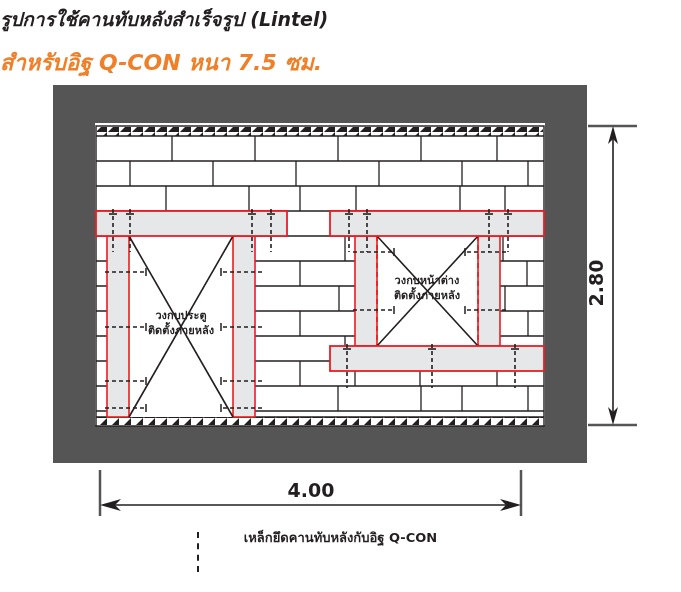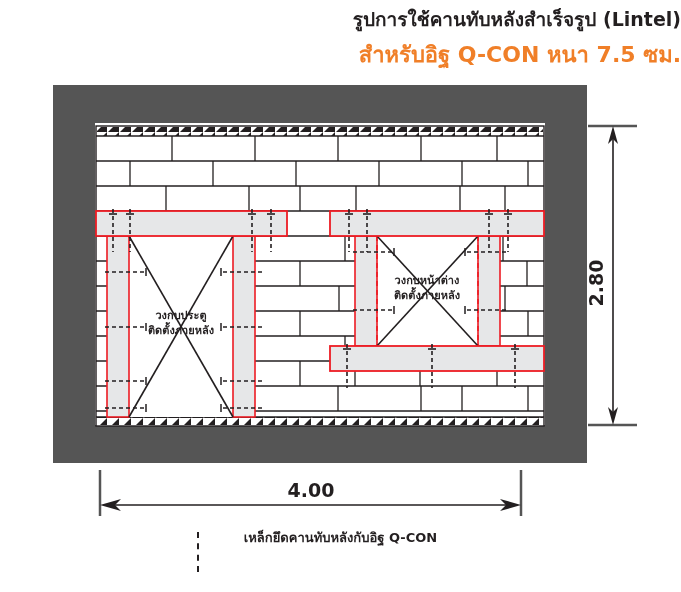--- a/index.html
+++ b/index.html
@@ -5,29 +5,29 @@
   html,body{margin:0;padding:0;}
   body{
     width:681px;height:592px;
     background:#ffffff;
     font-family:"DejaVu Sans","Liberation Sans",sans-serif;
     position:relative;overflow:hidden;
   }
   #stage{position:absolute;left:0;top:0;width:681px;height:592px;}
 
   
-  .title-wrap{position:absolute;left:0;top:6px;width:681px;text-align:right;}
+  .title-wrap{position:absolute;left:0;top:6px;width:681px;text-align:left;font-style:italic;}
   .title-1{
     font-size:19px;font-weight:bold;color:#231f20;
     letter-spacing:0px;line-height:26px;
     font-family:"DejaVu Sans","Liberation Sans",sans-serif;
   }
   .title-2{
     font-size:22px;font-weight:bold;color:#f07f28;
-    line-height:30px;margin-top:8px;
+    line-height:30px;margin-top:16px;
     font-family:"DejaVu Sans","Liberation Sans",sans-serif;
   }
 
   
   .legend{position:absolute;left:0;top:528px;width:681px;text-align:center;}
   .legend-line{
     font-size:13px;color:#231f20;font-weight:bold;line-height:20px;
     font-family:"DejaVu Sans","Liberation Sans",sans-serif;
   }
   .legend-dash{

